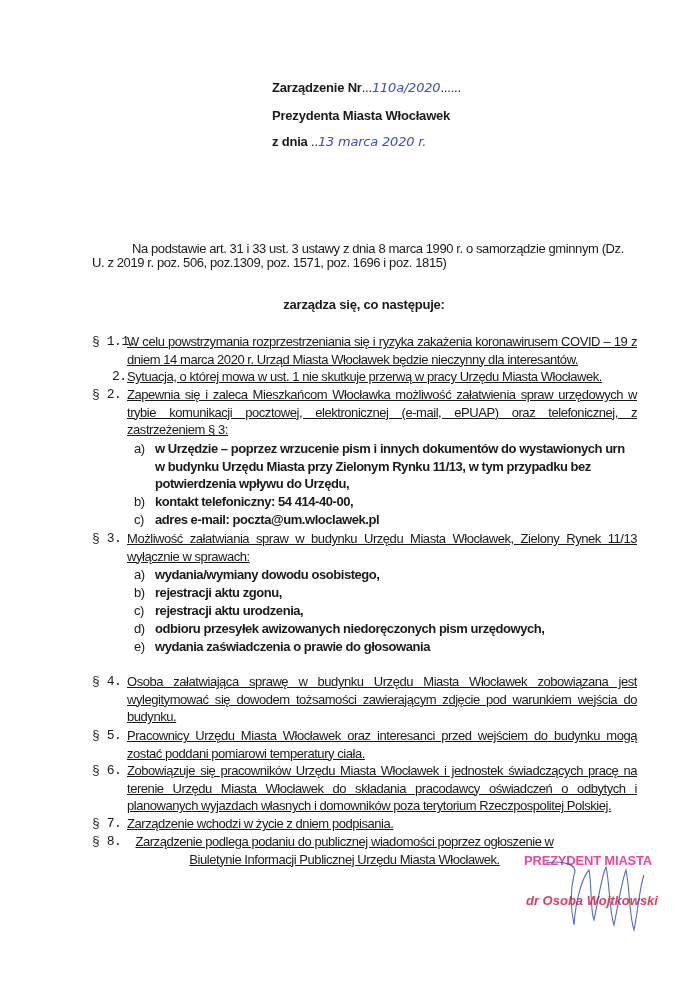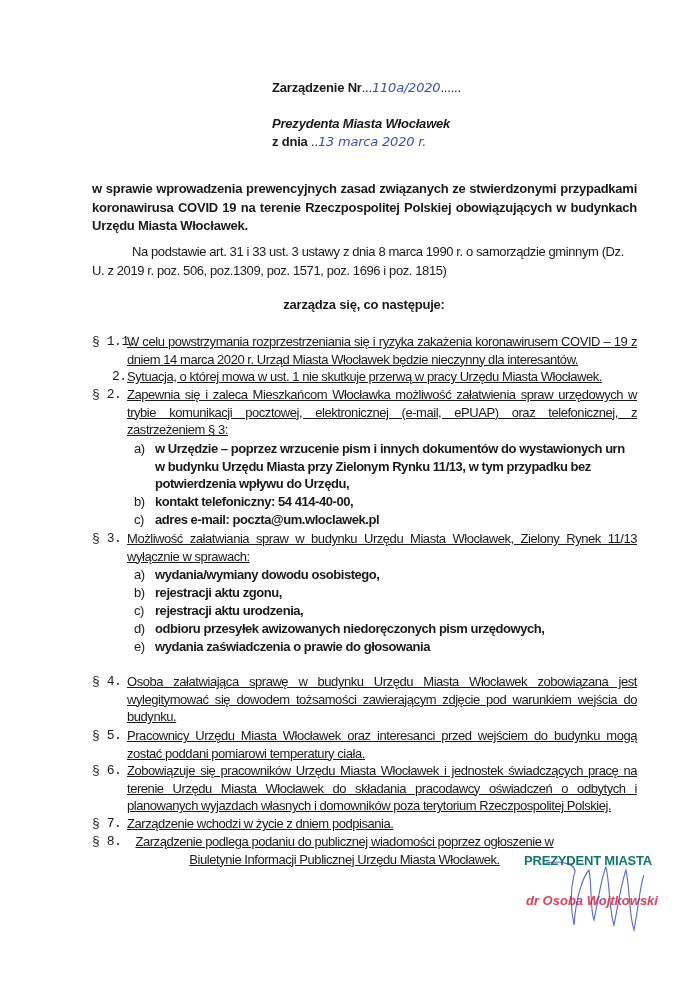--- a/index.html
+++ b/index.html
@@ -4,49 +4,48 @@
 <style>
   html, body { margin: 0; padding: 0; background: #ffffff; }
   body { width: 700px; height: 989px; position: relative; overflow: hidden;
          font-family: "Liberation Sans", sans-serif; color: #1a1a1a; }
   .page { position: absolute; left: 0; top: 0; width: 700px; height: 738px; margin-left: 14px; }
   .hdr { position: absolute; left: 258px; font-size: 13px; font-weight: bold; letter-spacing: -0.2px; }
   .hw { font-family: "DejaVu Sans", sans-serif; font-weight: normal; color: #3a4fb8; font-style: italic; font-size: 13px; }
   .dots { font-weight: normal; }
   .title { position: absolute; left: 78px; top: 180px; width: 545px; font-size: 13px; font-weight: bold;
            line-height: 18.5px; text-align: justify; text-align-last: left; letter-spacing: -0.25px; }
-  .basis { position: absolute; left: 78px; top: 242px; width: 545px; font-size: 13px; line-height: 19px;
+  .basis { position: absolute; left: 78px; top: 242px; width: 545px; font-size: 13px; line-height: 14px;
            letter-spacing: -0.4px; }
   .basis .indent { display: inline-block; width: 40px; }
   .decree { position: absolute; left: 0; width: 700px; top: 297px; text-align: center; font-size: 13px; font-weight: bold; letter-spacing: -0.2px; }
   .sec { position: absolute; left: 78px; width: 545px; font-size: 13px; line-height: 17.5px; letter-spacing: -0.45px; }
   .sec .num { position: absolute; left: 0; top: 0; font-family: Liberation Mono, monospace; }
   .sec .body { margin-left: 35px; text-align: justify; text-decoration: underline; }
   .sec .body.last-left { text-align-last: left; }
   .sub { position: absolute; font-size: 13px; line-height: 17.5px; letter-spacing: -0.45px; }
   .sub .lt { position: absolute; left: 0; top: 0; }
   .sub .tx { margin-left: 21px; font-weight: bold; }
-  .stamp { position: absolute; left: 510px; top: 853px; color: #0f766e; font-weight: bold; font-size: 13px; letter-spacing: -0.2px; }
+  .stamp { position: absolute; left: 510px; top: 853px; color: #ec4899; font-weight: bold; font-size: 13px; letter-spacing: -0.2px; }
   .stamp2 { position: absolute; left: 512px; top: 893px; color: #e0405a; font-weight: bold; font-style: italic; font-size: 13px; }
   .sig { position: absolute; left: 530px; top: 855px; }
 </style>
 </head>
 <body>
 
 <div class="page">
 
   <div class="hdr" style="top:80px;">
     <span>Zarządzenie Nr</span><span class="dots">...</span><span class="hw">110a/2020</span><span class="dots">......</span>
   </div>
-  <div class="hdr" style="top:116px;font-style:italic;">Prezydenta Miasta Włocławek</div>
+  <div class="hdr" style="top:108px;">Prezydenta Miasta Włocławek</div>
   <div class="hdr" style="top:134px;">
     <span>z dnia</span> <span class="dots">..</span><span class="hw">13 marca 2020 r.</span>
   </div>
 
-  <div class="title">w sprawie wprowadzenia prewencyjnych zasad związanych ze stwierdzonymi przypadkami koronawirusa COVID 19 na terenie Rzeczpospolitej Polskiej obowiązujących w budynkach Urzędu Miasta Włocławek.</div>
 
   <div class="basis"><span class="indent"></span><span>Na podstawie art. 31 i 33 ust. 3 ustawy z dnia 8 marca 1990 r. o samorządzie gminnym (Dz. U. z 2019 r. poz. 506, poz.1309, poz. 1571, poz. 1696 i poz. 1815)</span></div>
 
   <div class="decree">zarządza się, co następuje:</div>
 
   <div class="sec" style="top:333px;">
     <span class="num">§ 1.1.</span>
     <div class="body last-left">W celu powstrzymania rozprzestrzeniania się i ryzyka zakażenia koronawirusem COVID – 19 z dniem 14 marca 2020 r. Urząd Miasta Włocławek będzie nieczynny dla interesantów.</div>
   </div>
   <div class="sec" style="top:368px;">

